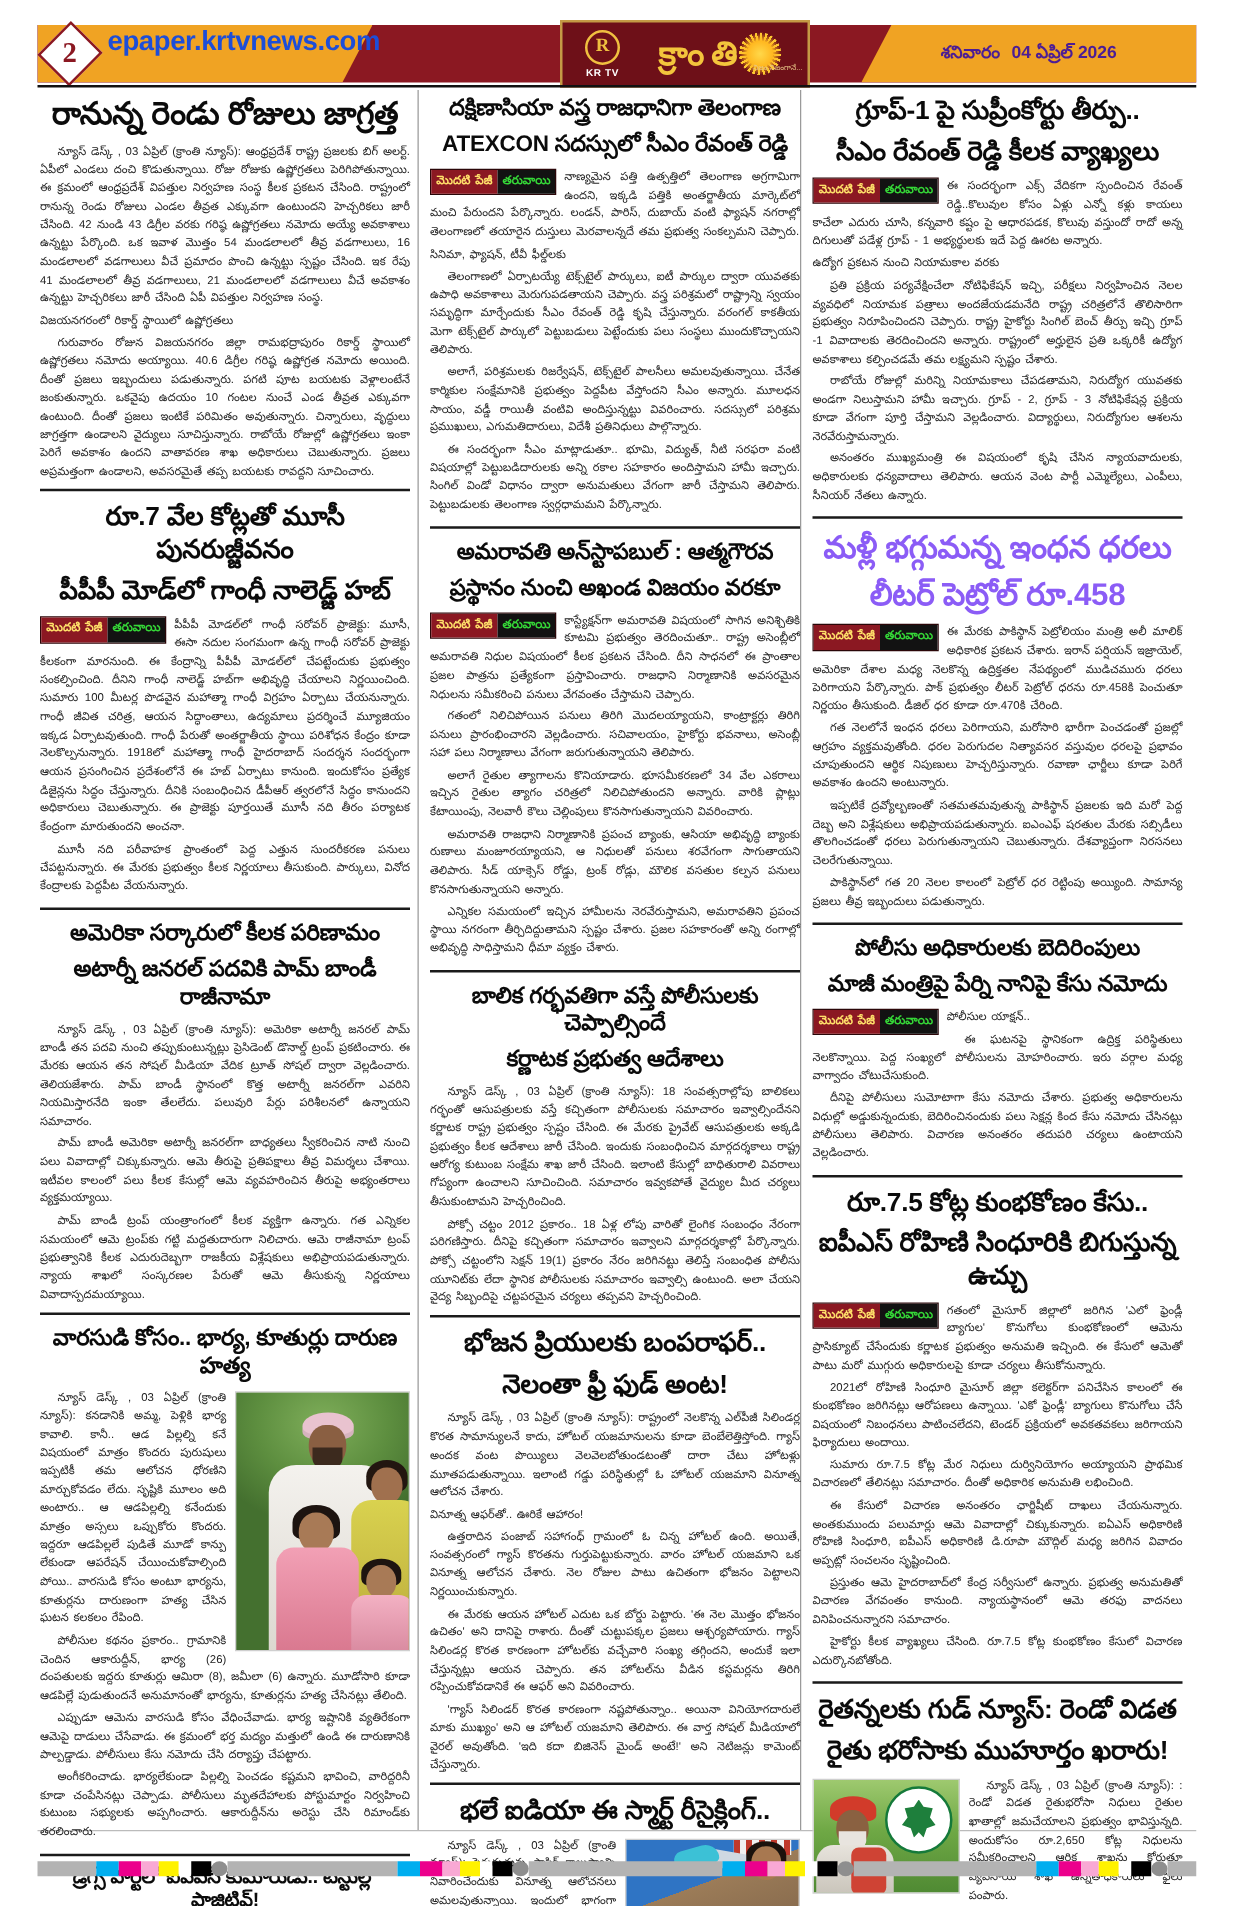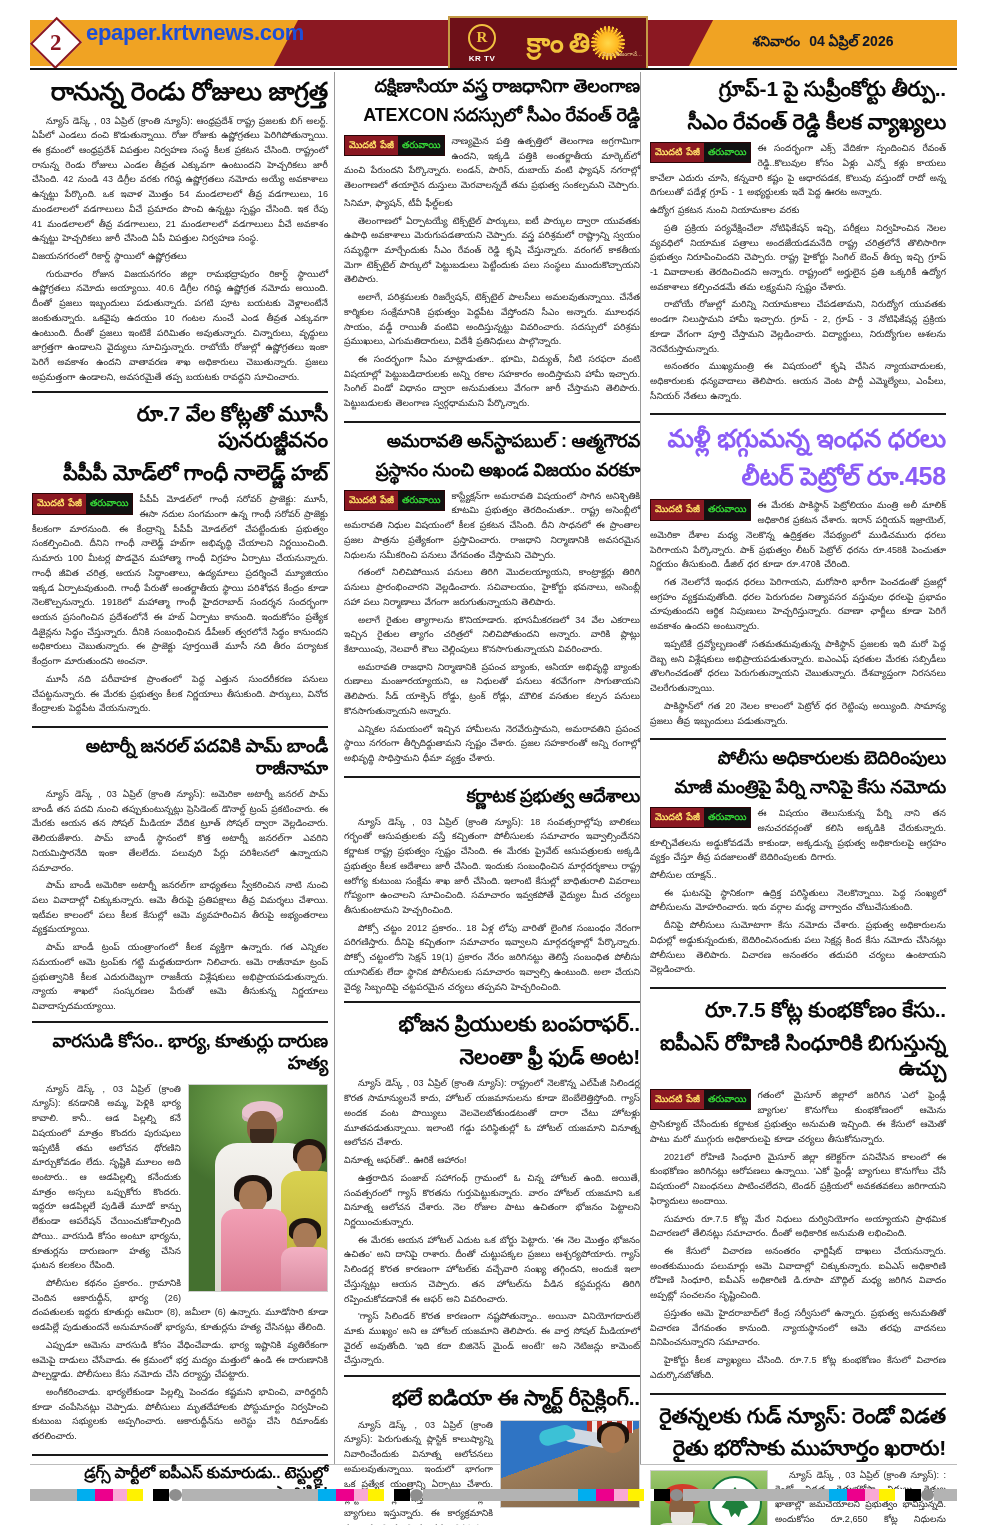--- a/index.html
+++ b/index.html
@@ -54,21 +54,21 @@
     font-weight: bold;
     font-size: 23px;
     font-family: "Liberation Serif", serif;
   }
   .epaper-url {
     position: absolute; left: 56px; top: 0;
     font-size: 22px; font-weight: bold; color: #1d4ed8;
     letter-spacing: -0.3px;
   }
   .mast-date {
-    font-size: 14px; font-weight: bold; color: #0f172a;
+    font-size: 14px; font-weight: bold; color: #4c1d95;
     white-space: nowrap;
   }
   .mast-date .dayname { margin-right: 9px; }
 
   
   .logo-block {
     position: absolute;
     left: 418px; top: -4px;
     width: 200px; height: 54px;
     background: #6e1018;
@@ -164,21 +164,21 @@
   .col3 { left: 650px; }
 
   
   .article { margin-bottom: 6px; }
   .hr-thick {
     height: 2px; background: #1a1a1a;
     margin: 7px 0 8px 0;
   }
 
   .headline {
-    text-align: right;
+    text-align: center;
     font-weight: bold;
     color: #0b0b0b;
     line-height: 1.22;
     font-family: "Liberation Sans", sans-serif;
     margin: 2px 0 7px 0;
     letter-spacing: -0.2px;
   }
   .headline.h-xl { font-size: 25px; }
   .headline.h-lg { font-size: 21px; }
   .headline.h-md { font-size: 18px; }
@@ -443,20 +443,21 @@
           <span class="part-a">మొదటి పేజీ</span><span class="part-b">తరువాయి</span>
         </span>
         <p class="noind">పీపీపీ మోడల్‌లో గాంధీ సరోవర్ ప్రాజెక్టు: మూసీ, ఈసా నదుల సంగమంగా ఉన్న గాంధీ సరోవర్ ప్రాజెక్టు కీలకంగా మారనుంది. ఈ కేంద్రాన్ని పీపీపీ మోడల్‌లో చేపట్టేందుకు ప్రభుత్వం సంకల్పించింది. దీనిని గాంధీ నాలెడ్జ్ హబ్‌గా అభివృద్ధి చేయాలని నిర్ణయించింది. సుమారు 100 మీటర్ల పొడవైన మహాత్మా గాంధీ విగ్రహం ఏర్పాటు చేయనున్నారు. గాంధీ జీవిత చరిత్ర, ఆయన సిద్ధాంతాలు, ఉద్యమాలు ప్రదర్శించే మ్యూజియం ఇక్కడ ఏర్పాటవుతుంది. గాంధీ పేరుతో అంతర్జాతీయ స్థాయి పరిశోధన కేంద్రం కూడా నెలకొల్పనున్నారు. 1918లో మహాత్మా గాంధీ హైదరాబాద్ సందర్శన సందర్భంగా ఆయన ప్రసంగించిన ప్రదేశంలోనే ఈ హబ్ ఏర్పాటు కానుంది. ఇందుకోసం ప్రత్యేక డిజైన్లను సిద్ధం చేస్తున్నారు. దీనికి సంబంధించిన డీపీఆర్ త్వరలోనే సిద్ధం కానుందని అధికారులు చెబుతున్నారు. ఈ ప్రాజెక్టు పూర్తయితే మూసీ నది తీరం పర్యాటక కేంద్రంగా మారుతుందని అంచనా.</p>
         <p>మూసీ నది పరీవాహక ప్రాంతంలో పెద్ద ఎత్తున సుందరీకరణ పనులు చేపట్టనున్నారు. ఈ మేరకు ప్రభుత్వం కీలక నిర్ణయాలు తీసుకుంది. పార్కులు, వినోద కేంద్రాలకు పెద్దపీట వేయనున్నారు.</p>
       </div>
     </div>
 
     <div class="hr-thick"></div>
 
     <div class="article">
+      <div class="headline h-md">అమెరికా సర్కారులో కీలక పరిణామం</div>
       <div class="headline h-md">అటార్నీ జనరల్ పదవికి పామ్ బాండీ రాజీనామా</div>
       <div class="body">
         <p>న్యూస్ డెస్క్ , 03 ఏప్రిల్ (క్రాంతి న్యూస్): అమెరికా అటార్నీ జనరల్ పామ్ బాండీ తన పదవి నుంచి తప్పుకుంటున్నట్లు ప్రెసిడెంట్ డొనాల్డ్ ట్రంప్ ప్రకటించారు. ఈ మేరకు ఆయన తన సోషల్ మీడియా వేదిక ట్రూత్ సోషల్ ద్వారా వెల్లడించారు. తెలియజేశారు. పామ్ బాండీ స్థానంలో కొత్త అటార్నీ జనరల్‌గా ఎవరిని నియమిస్తారనేది ఇంకా తేలలేదు. పలువురి పేర్లు పరిశీలనలో ఉన్నాయని సమాచారం.</p>
         <p>పామ్ బాండీ అమెరికా అటార్నీ జనరల్‌గా బాధ్యతలు స్వీకరించిన నాటి నుంచి పలు వివాదాల్లో చిక్కుకున్నారు. ఆమె తీరుపై ప్రతిపక్షాలు తీవ్ర విమర్శలు చేశాయి. ఇటీవల కాలంలో పలు కీలక కేసుల్లో ఆమె వ్యవహరించిన తీరుపై అభ్యంతరాలు వ్యక్తమయ్యాయి.</p>
         <p>పామ్ బాండీ ట్రంప్ యంత్రాంగంలో కీలక వ్యక్తిగా ఉన్నారు. గత ఎన్నికల సమయంలో ఆమె ట్రంప్‌కు గట్టి మద్దతుదారుగా నిలిచారు. ఆమె రాజీనామా ట్రంప్ ప్రభుత్వానికి కీలక ఎదురుదెబ్బగా రాజకీయ విశ్లేషకులు అభిప్రాయపడుతున్నారు. న్యాయ శాఖలో సంస్కరణల పేరుతో ఆమె తీసుకున్న నిర్ణయాలు వివాదాస్పదమయ్యాయి.</p>
       </div>
     </div>
 
     <div class="hr-thick"></div>
 
@@ -525,20 +526,21 @@
         <p>గతంలో నిలిచిపోయిన పనులు తిరిగి మొదలయ్యాయని, కాంట్రాక్టర్లు తిరిగి పనులు ప్రారంభించారని వెల్లడించారు. సచివాలయం, హైకోర్టు భవనాలు, అసెంబ్లీ సహా పలు నిర్మాణాలు వేగంగా జరుగుతున్నాయని తెలిపారు.</p>
         <p>అలాగే రైతుల త్యాగాలను కొనియాడారు. భూసమీకరణలో 34 వేల ఎకరాలు ఇచ్చిన రైతుల త్యాగం చరిత్రలో నిలిచిపోతుందని అన్నారు. వారికి ప్లాట్లు కేటాయింపు, నెలవారీ కౌలు చెల్లింపులు కొనసాగుతున్నాయని వివరించారు.</p>
         <p>అమరావతి రాజధాని నిర్మాణానికి ప్రపంచ బ్యాంకు, ఆసియా అభివృద్ధి బ్యాంకు రుణాలు మంజూరయ్యాయని, ఆ నిధులతో పనులు శరవేగంగా సాగుతాయని తెలిపారు. సీడ్ యాక్సెస్ రోడ్డు, ట్రంక్ రోడ్లు, మౌలిక వసతుల కల్పన పనులు కొనసాగుతున్నాయని అన్నారు.</p>
         <p>ఎన్నికల సమయంలో ఇచ్చిన హామీలను నెరవేరుస్తామని, అమరావతిని ప్రపంచ స్థాయి నగరంగా తీర్చిదిద్దుతామని స్పష్టం చేశారు. ప్రజల సహకారంతో అన్ని రంగాల్లో అభివృద్ధి సాధిస్తామని ధీమా వ్యక్తం చేశారు.</p>
       </div>
     </div>
 
     <div class="hr-thick"></div>
 
     <div class="article">
+      <div class="headline h-md">బాలిక గర్భవతిగా వస్తే పోలీసులకు చెప్పాల్సిందే</div>
       <div class="headline h-md">కర్ణాటక ప్రభుత్వ ఆదేశాలు</div>
       <div class="body">
         <p>న్యూస్ డెస్క్ , 03 ఏప్రిల్ (క్రాంతి న్యూస్): 18 సంవత్సరాల్లోపు బాలికలు గర్భంతో ఆసుపత్రులకు వస్తే కచ్చితంగా పోలీసులకు సమాచారం ఇవ్వాల్సిందేనని కర్ణాటక రాష్ట్ర ప్రభుత్వం స్పష్టం చేసింది. ఈ మేరకు ప్రైవేట్ ఆసుపత్రులకు అక్కడి ప్రభుత్వం కీలక ఆదేశాలు జారీ చేసింది. ఇందుకు సంబంధించిన మార్గదర్శకాలు రాష్ట్ర ఆరోగ్య కుటుంబ సంక్షేమ శాఖ జారీ చేసింది. ఇలాంటి కేసుల్లో బాధితురాలి వివరాలు గోప్యంగా ఉంచాలని సూచించింది. సమాచారం ఇవ్వకపోతే వైద్యుల మీద చర్యలు తీసుకుంటామని హెచ్చరించింది.</p>
         <p>పోక్సో చట్టం 2012 ప్రకారం.. 18 ఏళ్ల లోపు వారితో లైంగిక సంబంధం నేరంగా పరిగణిస్తారు. దీనిపై కచ్చితంగా సమాచారం ఇవ్వాలని మార్గదర్శకాల్లో పేర్కొన్నారు. పోక్సో చట్టంలోని సెక్షన్ 19(1) ప్రకారం నేరం జరిగినట్టు తెలిస్తే సంబంధిత పోలీసు యూనిట్‌కు లేదా స్థానిక పోలీసులకు సమాచారం ఇవ్వాల్సి ఉంటుంది. అలా చేయని వైద్య సిబ్బందిపై చట్టపరమైన చర్యలు తప్పవని హెచ్చరించింది.</p>
       </div>
     </div>
 
     <div class="hr-thick"></div>
 
     <div class="article">
@@ -610,21 +612,20 @@
 
     <div class="hr-thick"></div>
 
     <div class="article">
       <div class="headline h-md">పోలీసు అధికారులకు బెదిరింపులు</div>
       <div class="headline h-md">మాజీ మంత్రిపై పేర్ని నానిపై కేసు నమోదు</div>
       <div class="body clearfix">
         <span class="contd-badge">
           <span class="part-a">మొదటి పేజీ</span><span class="part-b">తరువాయి</span>
         </span>
-        <p class="noind">ఈ విషయం తెలుసుకున్న పేర్ని నాని తన అనుచరవర్గంతో కలిసి అక్కడికి చేరుకున్నారు. కూల్చివేతలను అడ్డుకోవడమే కాకుండా, అక్కడున్న ప్రభుత్వ అధికారులపై ఆగ్రహం వ్యక్తం చేస్తూ తీవ్ర పదజాలంతో బెదిరింపులకు దిగారు.</p>
         <p class="noind">పోలీసుల యాక్షన్..</p>
         <p>ఈ ఘటనపై స్థానికంగా ఉద్రిక్త పరిస్థితులు నెలకొన్నాయి. పెద్ద సంఖ్యలో పోలీసులను మోహరించారు. ఇరు వర్గాల మధ్య వాగ్వాదం చోటుచేసుకుంది.</p>
         <p>దీనిపై పోలీసులు సుమోటాగా కేసు నమోదు చేశారు. ప్రభుత్వ అధికారులను విధుల్లో అడ్డుకున్నందుకు, బెదిరించినందుకు పలు సెక్షన్ల కింద కేసు నమోదు చేసినట్లు పోలీసులు తెలిపారు. విచారణ అనంతరం తదుపరి చర్యలు ఉంటాయని వెల్లడించారు.</p>
       </div>
     </div>
 
     <div class="hr-thick"></div>
 
     <div class="article">
       <div class="headline h-lg">రూ.7.5 కోట్ల కుంభకోణం కేసు..</div>

